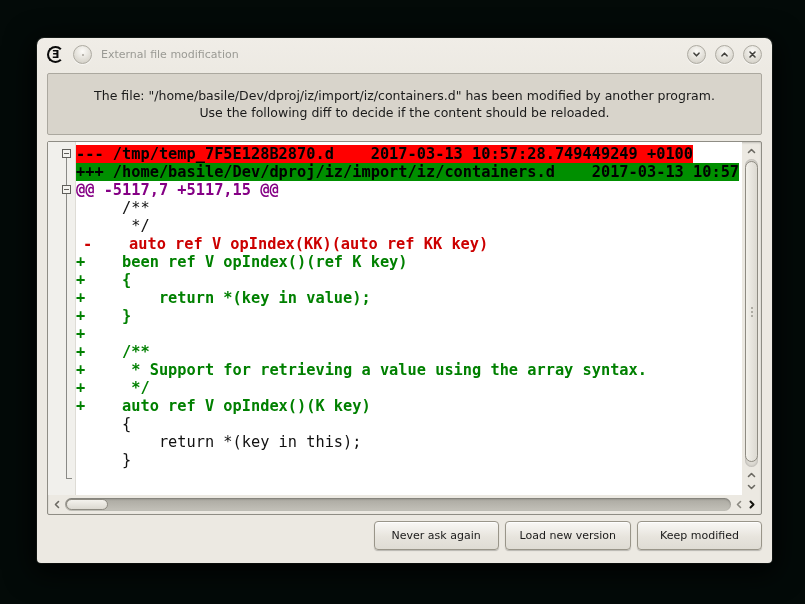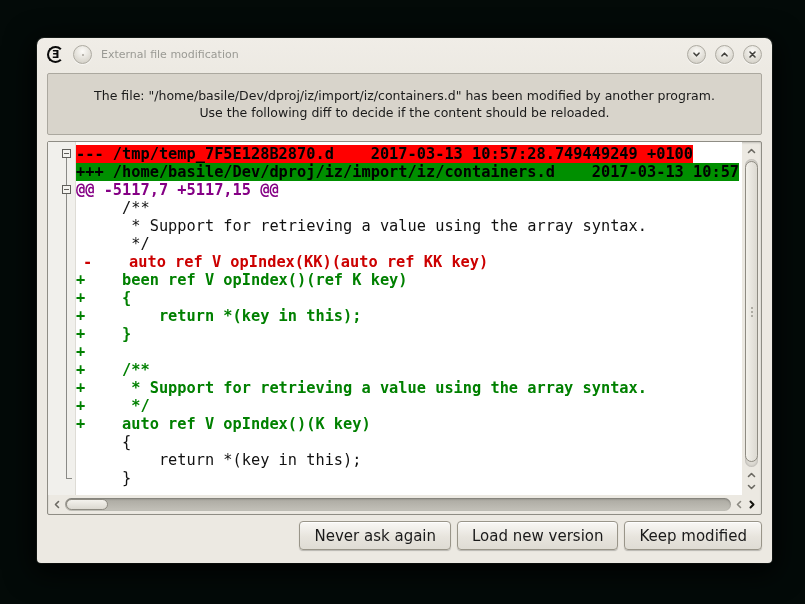--- a/index.html
+++ b/index.html
@@ -110,21 +110,21 @@
   }
   .arrow{line-height:0;}
   
   .button-row{margin:6px 10px 0;display:flex;justify-content:flex-end;gap:6px;}
   .dlg-btn{
     min-width:125px;height:29px;box-sizing:border-box;
     border:1px solid var(--button-border,#999589);border-radius:4px;
     background:linear-gradient(#f9f8f5,#e7e4dd 55%,#dfdcd4);
     box-shadow:0 1px 1px rgba(0,0,0,.22), inset 0 1px 0 rgba(255,255,255,.85);
     font-family:"DejaVu Sans","Liberation Sans",sans-serif;
-    font-size:15px;color:var(--text,#1a1a1a);padding:0 14px;
+    font-size:11px;color:var(--text,#1a1a1a);padding:0 14px;
   }
 </style>
 </head>
 <body>
 
 <div class="window">
 
   <div class="titlebar">
     <span class="app-icon">Ǝ</span>
     <span class="circle-btn menu-btn"></span>
@@ -156,26 +156,25 @@
   <div class="diff-widget">
     <div class="diff-main">
       <div class="diff-text">
         <div class="margin-col"></div>
         <div class="fold-connector"></div>
         <div class="diff-lines">
             <div class="dline"><span class="fold-box"></span><span class="dcode del-head">--- /tmp/temp_7F5E128B2870.d    2017-03-13 10:57:28.749449249 +0100</span></div>
             <div class="dline"><span class="dcode add-head">+++ /home/basile/Dev/dproj/iz/import/iz/containers.d    2017-03-13 10:57</span></div>
             <div class="dline"><span class="fold-box"></span><span class="dcode hunk">@@ -5117,7 +5117,15 @@</span></div>
             <div class="dline"><span class="dcode ctx">     /**</span></div>
-            <div class="dline"><span class="dcode ctx">      * Support for retrieving a value using the array syntax.</span></div>
             <div class="dline"><span class="dcode ctx">      */</span></div>
             <div class="dline"><span class="dcode del">-    auto ref V opIndex(KK)(auto ref KK key)</span></div>
             <div class="dline"><span class="dcode add">+    been ref V opIndex()(ref K key)</span></div>
             <div class="dline"><span class="dcode add">+    {</span></div>
-            <div class="dline"><span class="dcode add">+        return *(key in this);</span></div>
+            <div class="dline"><span class="dcode add">+        return *(key in value);</span></div>
             <div class="dline"><span class="dcode add">+    }</span></div>
             <div class="dline"><span class="dcode add">+</span></div>
             <div class="dline"><span class="dcode add">+    /**</span></div>
             <div class="dline"><span class="dcode add">+     * Support for retrieving a value using the array syntax.</span></div>
             <div class="dline"><span class="dcode add">+     */</span></div>
             <div class="dline"><span class="dcode add">+    auto ref V opIndex()(K key)</span></div>
             <div class="dline"><span class="dcode ctx">     {</span></div>
             <div class="dline"><span class="dcode ctx">         return *(key in this);</span></div>
             <div class="dline"><span class="dcode ctx">     }</span></div>
           </div>

